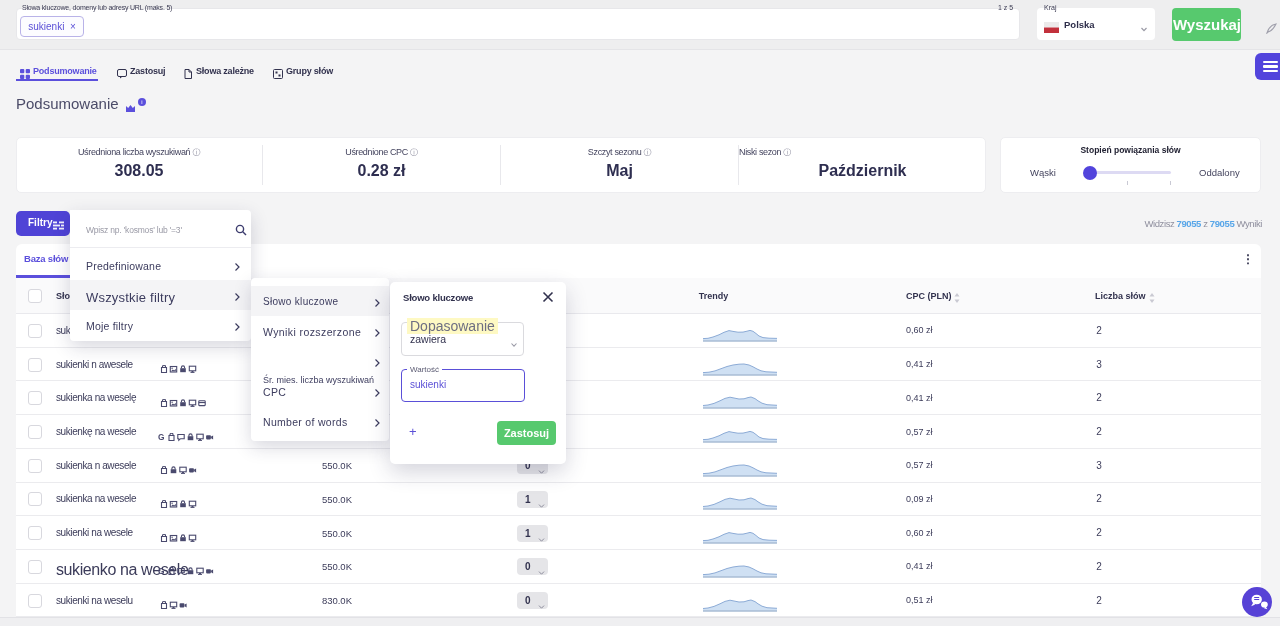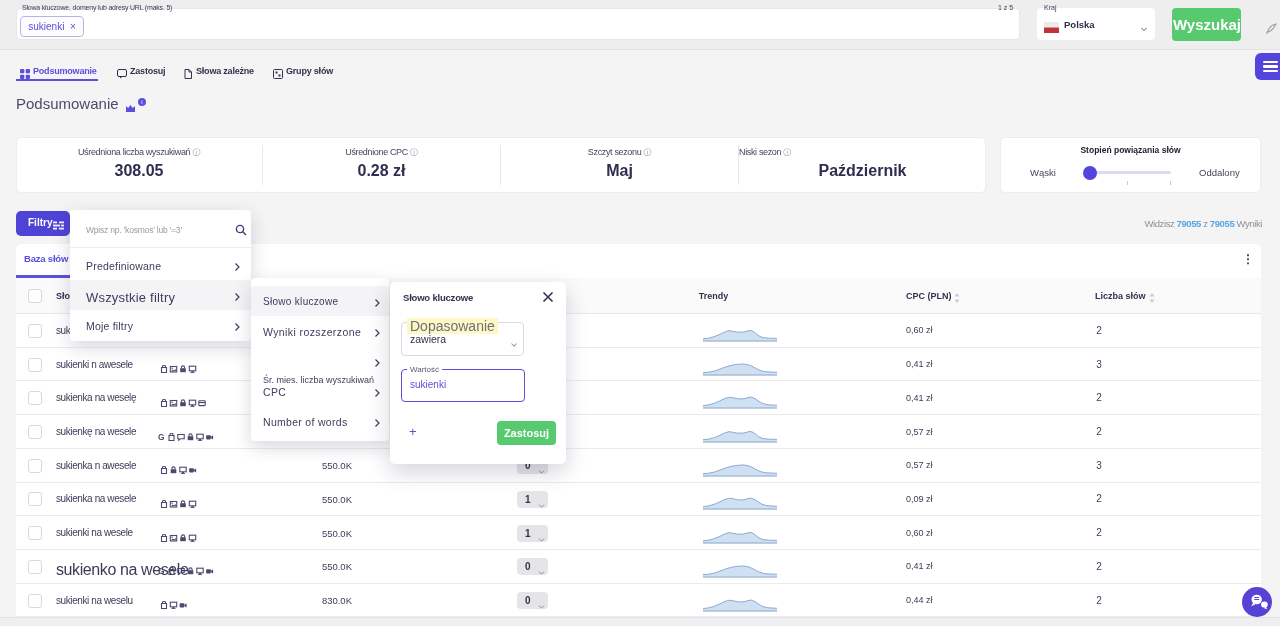--- a/index.html
+++ b/index.html
@@ -467,21 +467,21 @@
         <path d="M1 1.6 L3.5 4.2 L6 1.6" fill="none" stroke="#8f8f9e" stroke-width="1"></path>
       </svg></span>
   </div>
 <div class="abs" style="left:703px;top:589.5px;width:74px;height:22px;">
     <svg width="74" height="22" style="display:block">
       <polygon points="0,21 0,18.5 5,18 11,16.4 17,13.8 22,11.4 27,10.2 31,11 36,12 41,11.8 45,10.6 48,10 52,11.6 55,13.8 59,16.2 64,17.7 74,18.3 74,21" fill="#cfe0f3"></polygon>
       <polyline points="0,18.5 5,18 11,16.4 17,13.8 22,11.4 27,10.2 31,11 36,12 41,11.8 45,10.6 48,10 52,11.6 55,13.8 59,16.2 64,17.7 74,18.3" fill="none" stroke="#8cabd6" stroke-width="1"></polyline>
       <line x1="0" y1="21" x2="74" y2="21" stroke="#a9bdd4" stroke-width="1.4"></line>
     </svg>
   </div>
-<div class="abs" style="left:906px;top:595.0px;font-size:9px;color:#3c3c5a;">0,44 zł</div>
+<div class="abs" style="left:906px;top:595.0px;font-size:9px;color:#3c3c5a;">0,51 zł</div>
 <div class="abs" style="left:1073px;top:594.5px;width:52px;text-align:center;font-size:10px;color:#3c3c5a;">2</div>
 <div class="abs" style="left:0;top:617px;width:1280px;height:9px;background:#efeff1;border-top:1px solid #e2e2e6;"></div>
 <div class="abs" style="left:1242px;top:587px;width:30px;height:30px;border-radius:50%;background:#5742d6;">
 <svg width="30" height="30" viewBox="0 0 30 30">
       <g fill="#fff">
         <path d="M9.5 12.5 a5.2 4.8 0 1 1 10.4 0 a5.2 4.8 0 1 1 -10.4 0 Z M11 16 l-1.8 3.2 l4 -1.6 Z"></path>
         <path d="M19 17.5 a3.4 3.1 0 1 1 6.8 0 a3.4 3.1 0 1 1 -6.8 0 Z M23.8 19.8 l1.6 2.4 l-3.4 -0.9 Z"></path>
       </g>
       <g stroke="#5742d6" stroke-width="1" fill="none">
         <path d="M12.2 12.5 h5"></path>

